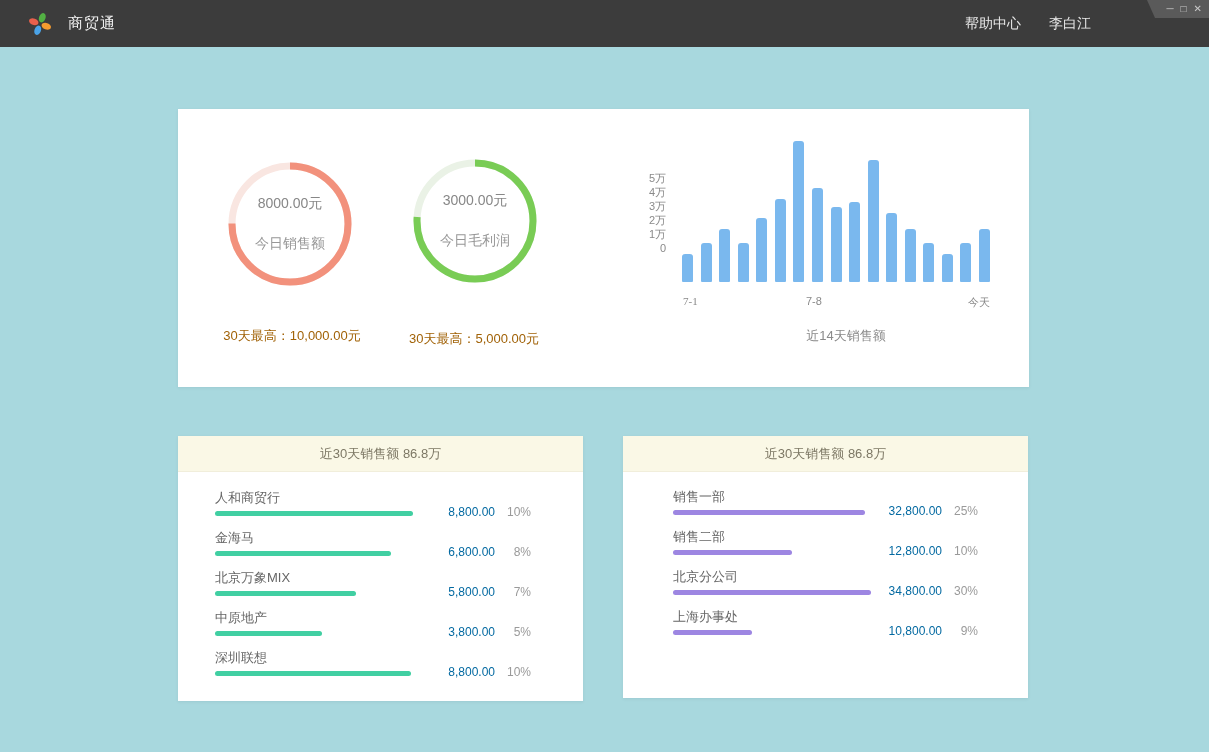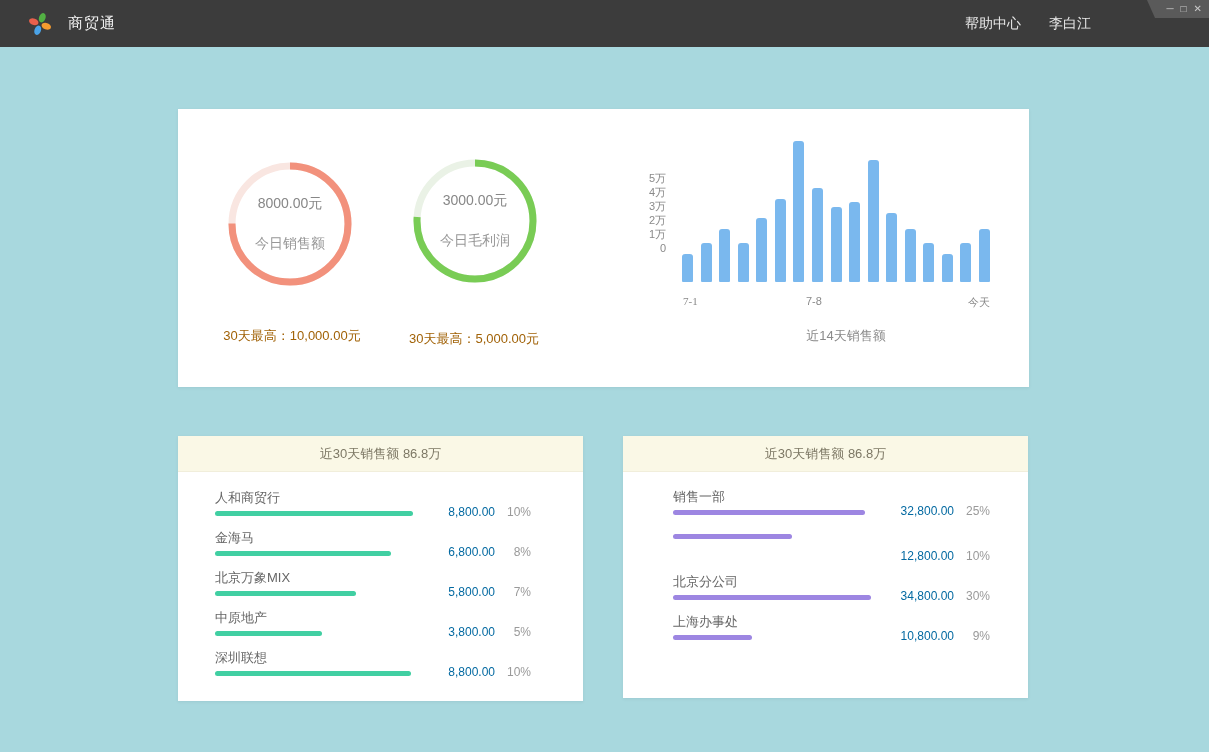--- a/index.html
+++ b/index.html
@@ -40,21 +40,21 @@
   .ycol div { font-size:11px; color:#8a8a8a; line-height:14px; }
   .bars { margin-left:16px; margin-bottom:7px; width:308px; height:144px; display:flex; justify-content:space-between; align-items:flex-end; }
   .cbar { width:11px; border-radius:3px 3px 1px 1px; }
   .xrow { position:relative; margin-left:52px; width:308px; height:16px; margin-top:6px; font-size:11px; color:#8a8a8a; }
   .x0 { position:absolute; left:1px;font-family:Liberation Serif, serif; } .x1 { position:absolute; left:124px; } .x2 { position:absolute; right:0; }
   .chart-title { margin-left:62px; width:308px; text-align:center; margin-top:16px; font-size:13px; color:#8a8a8a; }
 
   
   .card-header { height:36px; line-height:36px; text-align:center; background:#faf8e6; border-bottom:1px solid #f1eedb; font-size:13px; color:#7d7865; }
   .rows { padding:18px 52px 0 37px; }
-  .card-right .rows { padding:17px 38px 0 50px; }
+  .card-right .rows { padding:17px 50px 0 50px; }
   .lrow { position:relative; height:40px; cursor:pointer; }
   .lname { font-size:13px; color:#666666; line-height:16px; }
   .ltrack { margin-top:5px; width:198px; height:5px; }
   .lfill { height:5px; border-radius:3px; }
   .lval { position:absolute; right:0; top:15px; width:134px; display:flex; }
   .lv { flex:1; text-align:right; font-size:12px; color:#0369a1; }
   .lp { width:36px; text-align:right; font-size:12px; color:#9a9a9a; }
 </style>
 </head>
 <body>
@@ -206,20 +206,21 @@
         <div class="lname">销售一部</div>
         <div class="ltrack">
           <div class="lfill" style="width: 97%; background: rgb(157, 134, 226);"></div>
         </div>
         <div class="lval">
           <span class="lv">32,800.00</span>
           <span class="lp">25%</span>
         </div>
       </div>
       <div class="lrow">
+        <div class="lname">销售二部</div>
         <div class="ltrack">
           <div class="lfill" style="width: 60%; background: rgb(157, 134, 226);"></div>
         </div>
         <div class="lval">
           <span class="lv">12,800.00</span>
           <span class="lp">10%</span>
         </div>
       </div>
       <div class="lrow">
         <div class="lname">北京分公司</div>

